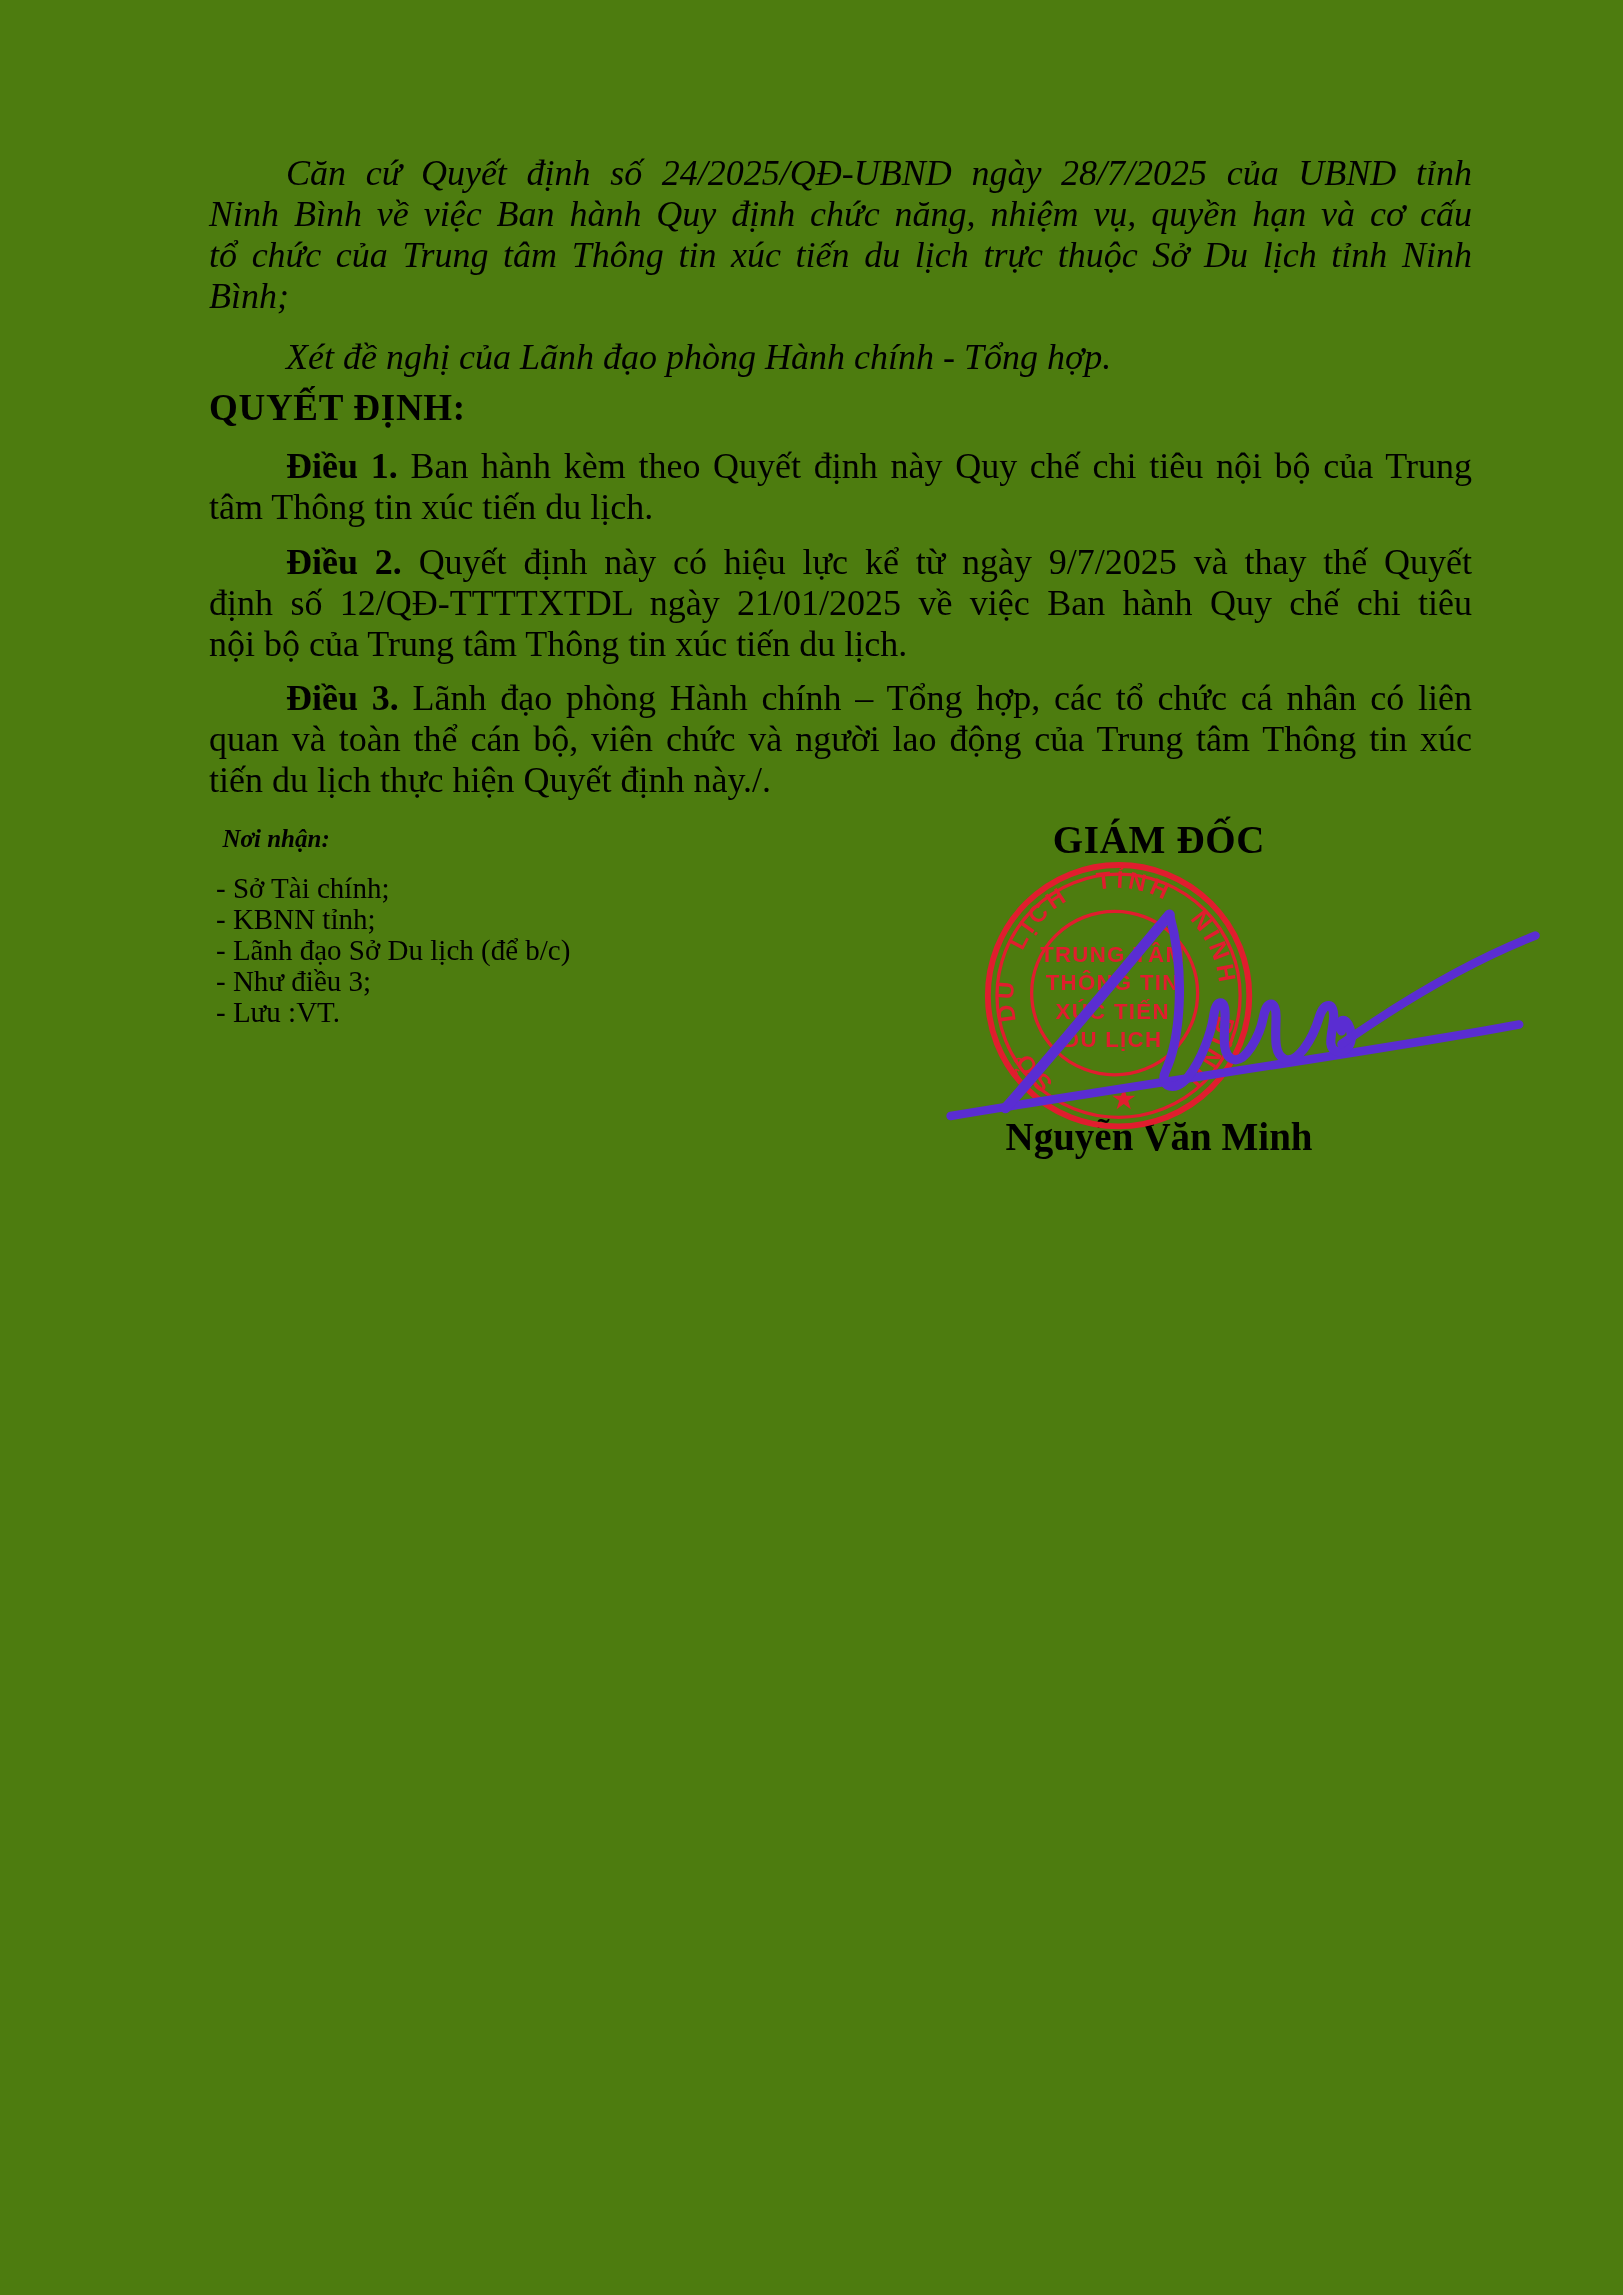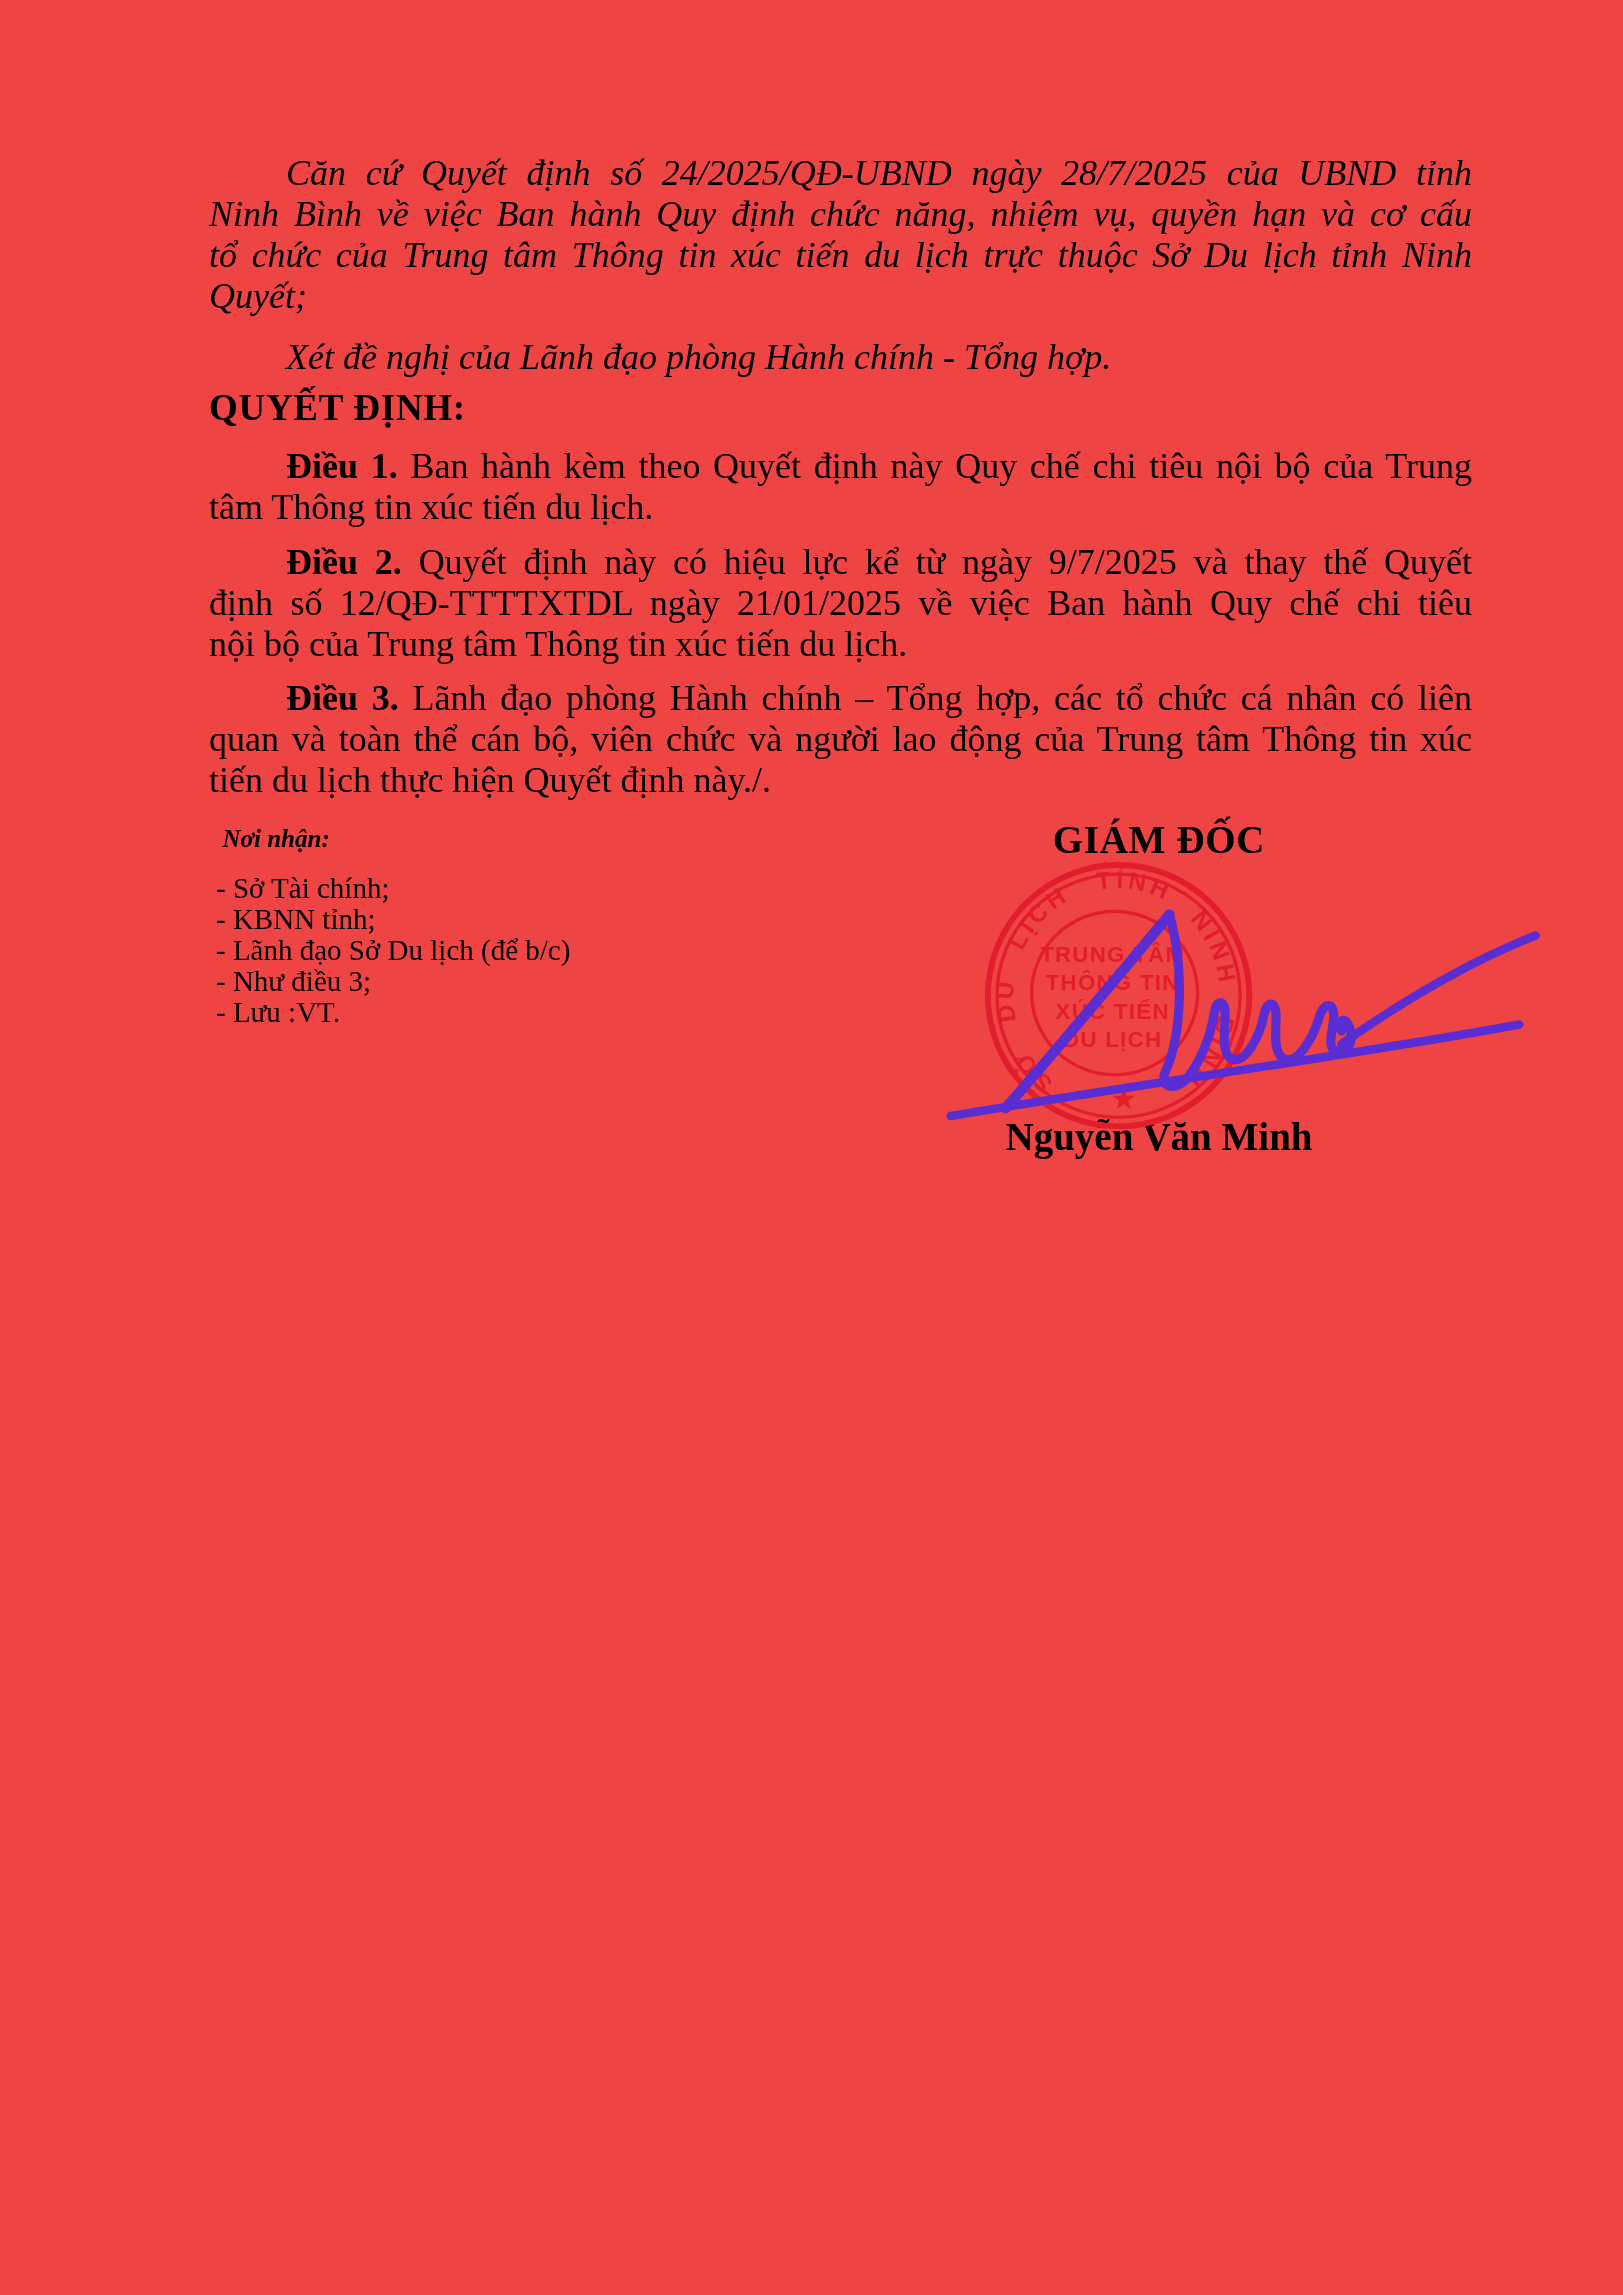--- a/index.html
+++ b/index.html
@@ -4,21 +4,21 @@
 <style>
   html,body{margin:0;padding:0;}
   body{
     width:1623px;height:2295px;
     background:#ffffff;
     position:relative;
     font-family:"Liberation Serif","DejaVu Serif",serif;
     color:#000;
     overflow:hidden;
   }
-  .page{position:absolute;inset:0;background:#ef4444;}
+  .page{position:absolute;inset:0;background:#4d7c0f;}
   .content{
     position:absolute;left:209px;top:153px;width:1263px;
     font-size:36px;line-height:41px;
   }
   .para{margin:0;padding:0;}
   .jline{text-align:justify;text-align-last:justify;white-space:normal;}
   .lline{text-align:left;text-align-last:left;}
   .indent{text-indent:77px;}
   .italic{font-style:italic;}
   .b{font-weight:bold;}
@@ -60,21 +60,21 @@
 <body>
 
 <div class="page">
 
   <div class="content">
 
     <div class="para italic after-p1">
       <div class="jline indent">Căn cứ Quyết định số 24/2025/QĐ-UBND ngày 28/7/2025 của UBND tỉnh</div>
       <div class="jline">Ninh Bình về việc Ban hành Quy định chức năng, nhiệm vụ, quyền hạn và cơ cấu</div>
       <div class="jline">tổ chức của Trung tâm Thông tin xúc tiến du lịch trực thuộc Sở Du lịch tỉnh Ninh</div>
-      <div class="lline">Quyết;</div>
+      <div class="lline">Bình;</div>
     </div>
 
     <div class="para italic after-p2">
       <div class="lline indent">Xét đề nghị của Lãnh đạo phòng Hành chính - Tổng hợp.</div>
     </div>
 
     <div class="heading after-h">QUYẾT ĐỊNH:</div>
 
     <div class="para after-art">
       <div class="jline indent"><span class="b">Điều 1.</span><span> Ban hành kèm theo Quyết định này Quy chế chi tiêu nội bộ của Trung</span></div>

